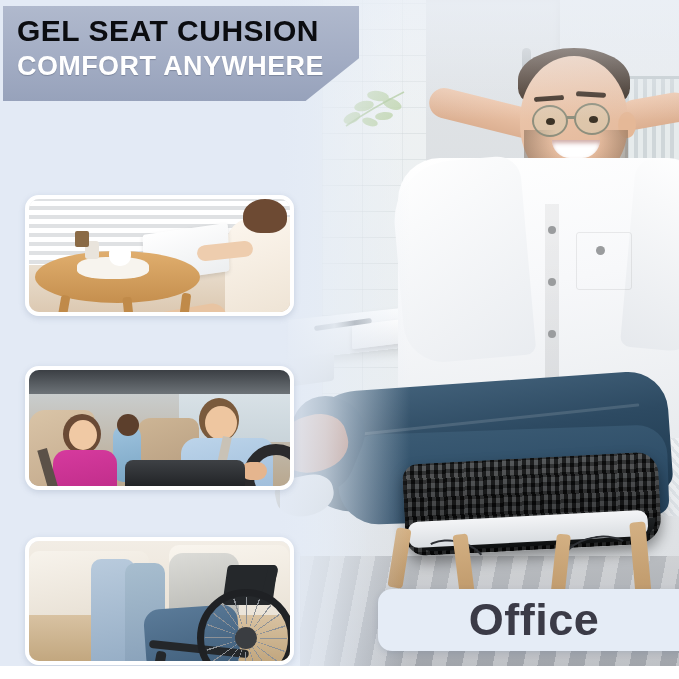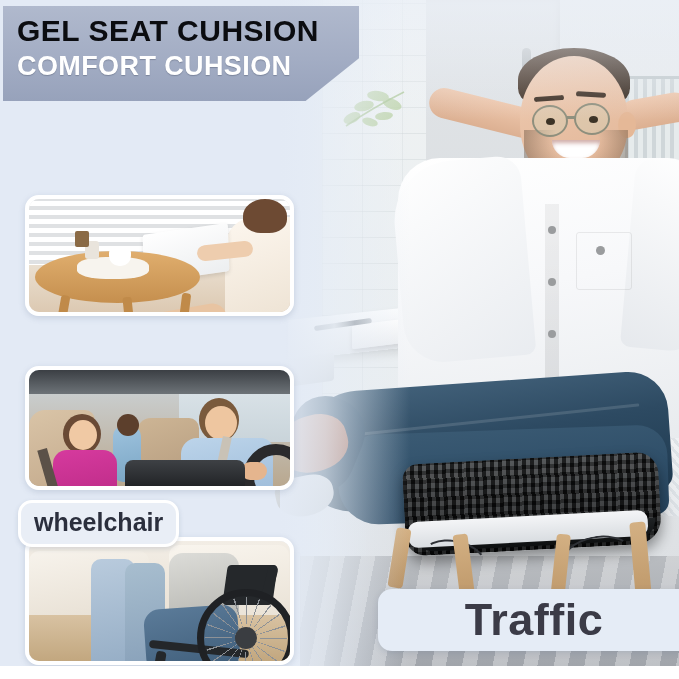--- a/index.html
+++ b/index.html
@@ -432,21 +432,21 @@
     <div class="leg l2"></div>
     <div class="leg l3"></div>
     <div class="leg l4"></div>
 
     <div class="top-fade"></div>
     <div class="photo-fade"></div>
   </div>
 
   <div class="banner">
     <div class="banner-line1">GEL SEAT CUHSION</div>
-    <div class="banner-line2">COMFORT CUHSION</div>
+    <div class="banner-line2">COMFORT ANYWHERE</div>
   </div>
 
   <div class="thumb-card" style="left:18px; top:164px; width:276px; height:152px;">
     <div class="thumb-img" style="left:7px; top:31px; width:269px; height:121px;">
       <div class="home-art">
         <div class="blinds"></div>
         <div class="hm-floor"></div>
         <div class="hm-woman-body"></div>
         <div class="hm-woman-head"></div>
 
@@ -504,20 +504,19 @@
         <div class="wc-back"></div>
         <div class="wc-handle"></div>
         <div class="wc-frame"></div>
         <div class="wc-frame2"></div>
         <div class="wc-bigwheel"></div>
         <div class="wc-spokes"></div>
         <div class="wc-hub"></div>
 
       </div>
     </div>
-    <div class="thumb-label" style="left:0px; top:0px;">wheelchair</div>
   </div>
 
   <div class="office-label">
-    <span class="office-text">Traffic</span>
+    <span class="office-text">Office</span>
   </div>
 
 </div>
 
 </body></html>

